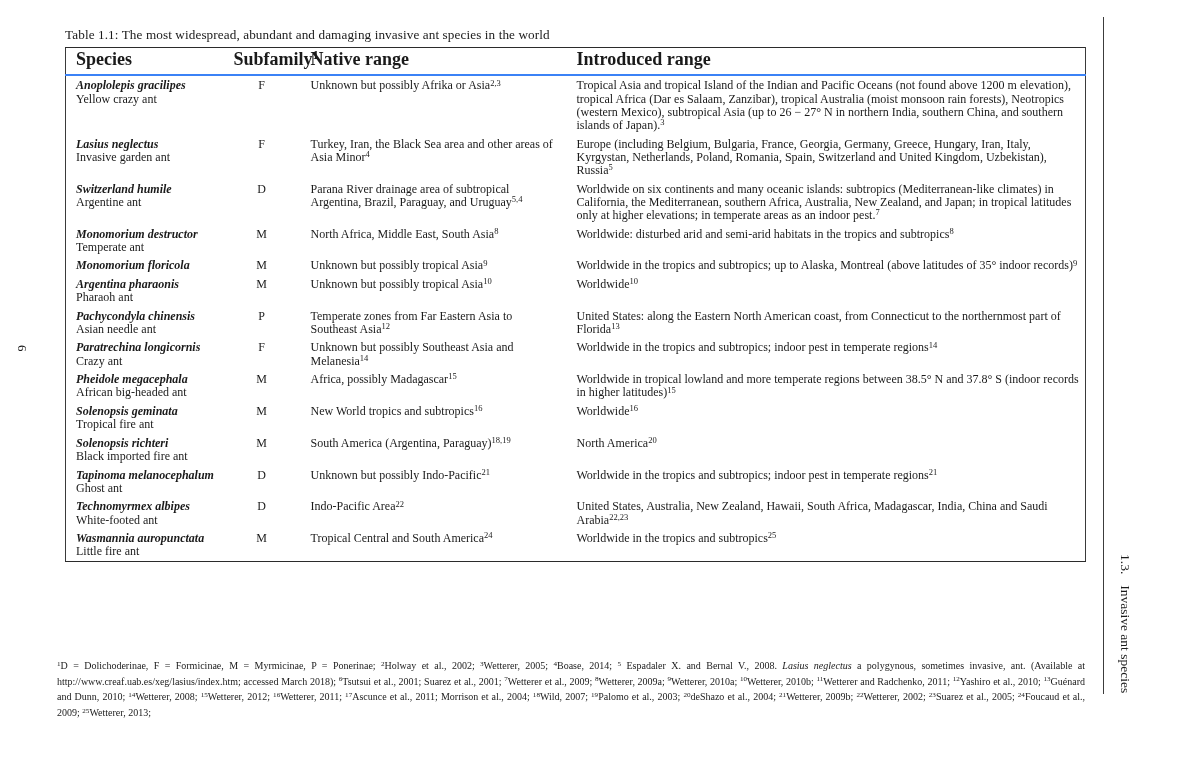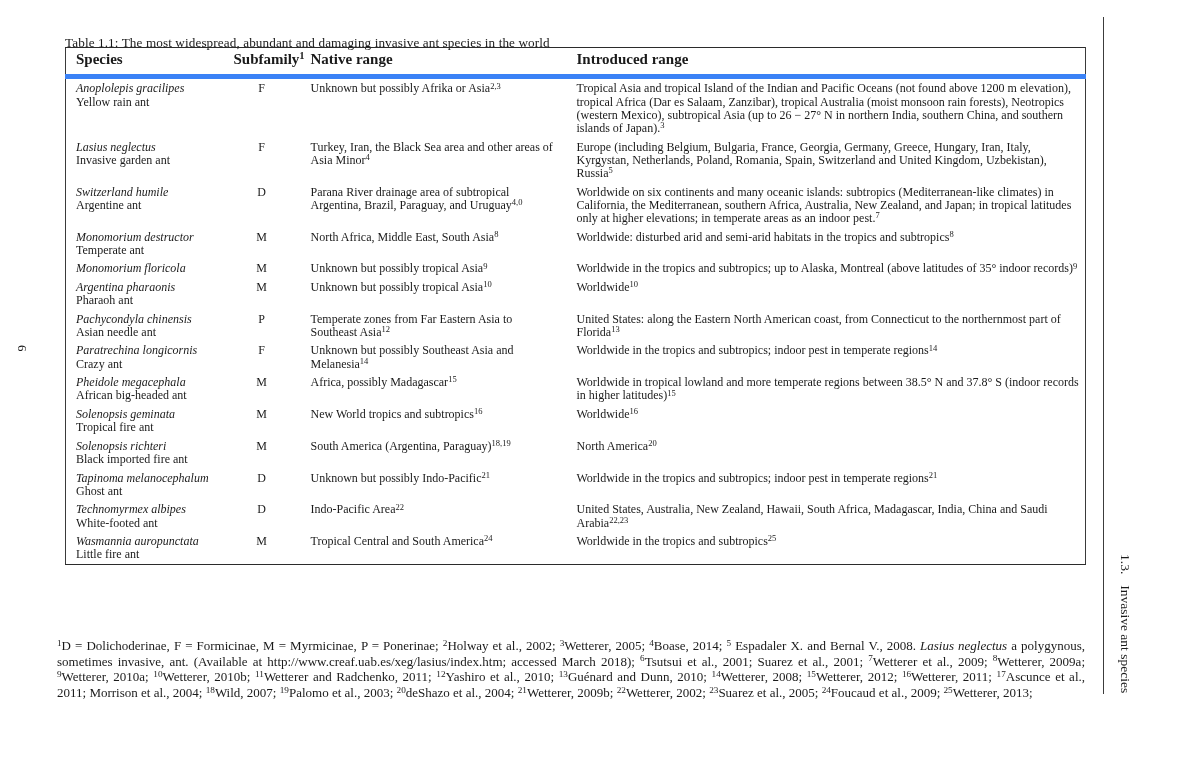--- a/index.html
+++ b/index.html
@@ -1,52 +1,52 @@
 <!DOCTYPE html>
 <html><head>
 <meta charset="utf-8">
 <style>
   html,body { margin:0; padding:0; background:#ffffff; }
   .page {
     position:relative; width:1185px; height:779px; background:#ffffff;
     font-family:"Liberation Serif", serif; color:#1a1a1a; overflow:hidden;
   }
   
-  .caption { position:absolute; left:65px; top:27px; font-size:13.2px; letter-spacing:0.1px;margin-top:8px; }
+  .caption { position:absolute; left:65px; top:27px; font-size:13.2px; letter-spacing:0.1px; }
 
   
   .tbl-wrap { position:absolute; left:65px; top:47px; width:1020px; }
   table.species {
     border-collapse:collapse; table-layout:fixed; width:1020px;
     border-top:1.6px solid #2b2b2b; border-bottom:1.9px solid #2b2b2b;
     border-left:1px solid #3a3a3a; border-right:1px solid #3a3a3a;
     font-size:12px; line-height:13.2px;
   }
   table.species thead th {
     font-weight:bold; text-align:left; vertical-align:top;
-    border-bottom:5px solid #3b82f6; padding:5px 0 8px 0; font-size:15px;
+    border-bottom:2px solid #3b82f6; padding:5px 0 8px 0; font-size:18px;
   }
   table.species td { vertical-align:top; padding:3.2px 0 2.2px 0; }
   .c-species { padding-left:10px !important; padding-right:8px !important; }
   th.c-species { padding-left:10px; }
-  .sp { font-style:italic; }
+  .sp { font-style:italic;font-weight:bold; }
   td.c-sub { text-align:center; padding-right:14px !important; }
   th.c-sub { text-align:left;font-family:Liberation Serif, serif; }
   .c-native  { padding-left:7px !important; padding-right:14px !important; }
   th.c-native { padding-left:7px; }
   .c-intro   { padding-left:6px !important; padding-right:6px !important; }
   th.c-intro { padding-left:6px; }
 
   sup { font-size:71%; line-height:0; vertical-align:baseline; position:relative; top:-0.45em; }
   em  { font-style:italic; }
 
   
   .footnotes {
-    position:absolute; left:57px; top:625px; width:1028px;
-    font-size:13px; line-height:15.6px; text-align:justify;
+    position:absolute; left:57px; top:648px; width:1028px;
+    font-size:10px; line-height:15.6px; text-align:justify;
   }
 
   
   .side-rule { position:absolute; left:1103px; top:17px; width:1px; height:677px; background:#3c3c3c; }
   .side-header {
     position:absolute; left:1100px; top:17px; width:33px; height:676px;
     writing-mode:vertical-rl; text-align:end; font-size:13.5px; white-space:nowrap;
   }
   .side-header .hgap { display:inline-block; inline-size:11px; }
 
@@ -80,21 +80,21 @@
           <th class="c-species">Species</th>
           <th class="c-sub">Subfamily<sup>1</sup></th>
           <th class="c-native">Native range</th>
           <th class="c-intro">Introduced range</th>
         </tr>
       </thead>
       <tbody>
   <tr>
     <td class="c-species">
       <div class="sp">Anoplolepis gracilipes</div>
-      <div class="cn">Yellow rain ant</div>
+      <div class="cn">Yellow crazy ant</div>
     </td>
     <td class="c-sub">F</td>
     <td class="c-native">Unknown but possibly Afrika or Asia<sup>2,3</sup></td>
     <td class="c-intro">Tropical Asia and tropical Island of the Indian and Pacific Oceans (not found above 1200 m elevation), tropical Africa (Dar es Salaam, Zanzibar), tropical Australia (moist monsoon rain forests), Neotropics (western Mexico), subtropical Asia (up to 26 − 27° N in northern India, southern China, and southern islands of Japan).<sup>3</sup></td>
   </tr>
 
   <tr>
     <td class="c-species">
       <div class="sp">Lasius neglectus</div>
       <div class="cn">Invasive garden ant</div>
@@ -103,21 +103,21 @@
     <td class="c-native">Turkey, Iran, the Black Sea area and other areas of Asia Minor<sup>4</sup></td>
     <td class="c-intro">Europe (including Belgium, Bulgaria, France, Georgia, Germany, Greece, Hungary, Iran, Italy, Kyrgystan, Netherlands, Poland, Romania, Spain, Switzerland and United Kingdom, Uzbekistan), Russia<sup>5</sup></td>
   </tr>
 
   <tr>
     <td class="c-species">
       <div class="sp">Switzerland humile</div>
       <div class="cn">Argentine ant</div>
     </td>
     <td class="c-sub">D</td>
-    <td class="c-native">Parana River drainage area of subtropical Argentina, Brazil, Paraguay, and Uruguay<sup>4,0</sup></td>
+    <td class="c-native">Parana River drainage area of subtropical Argentina, Brazil, Paraguay, and Uruguay<sup>5,4</sup></td>
     <td class="c-intro">Worldwide on six continents and many oceanic islands: subtropics (Mediterranean-like climates) in California, the Mediterranean, southern Africa, Australia, New Zealand, and Japan; in tropical latitudes only at higher elevations; in temperate areas as an indoor pest.<sup>7</sup></td>
   </tr>
 
   <tr>
     <td class="c-species">
       <div class="sp">Monomorium destructor</div>
       <div class="cn">Temperate ant</div>
     </td>
     <td class="c-sub">M</td>
     <td class="c-native">North Africa, Middle East, South Asia<sup>8</sup></td>

